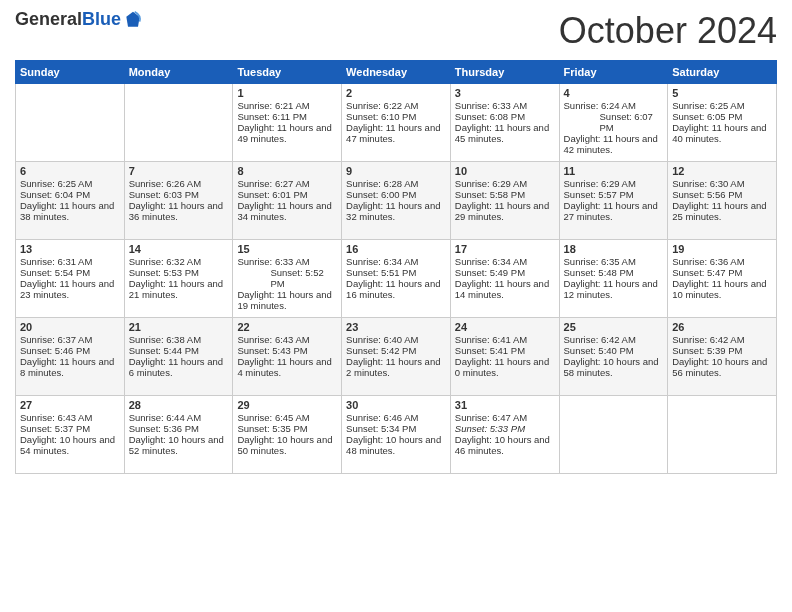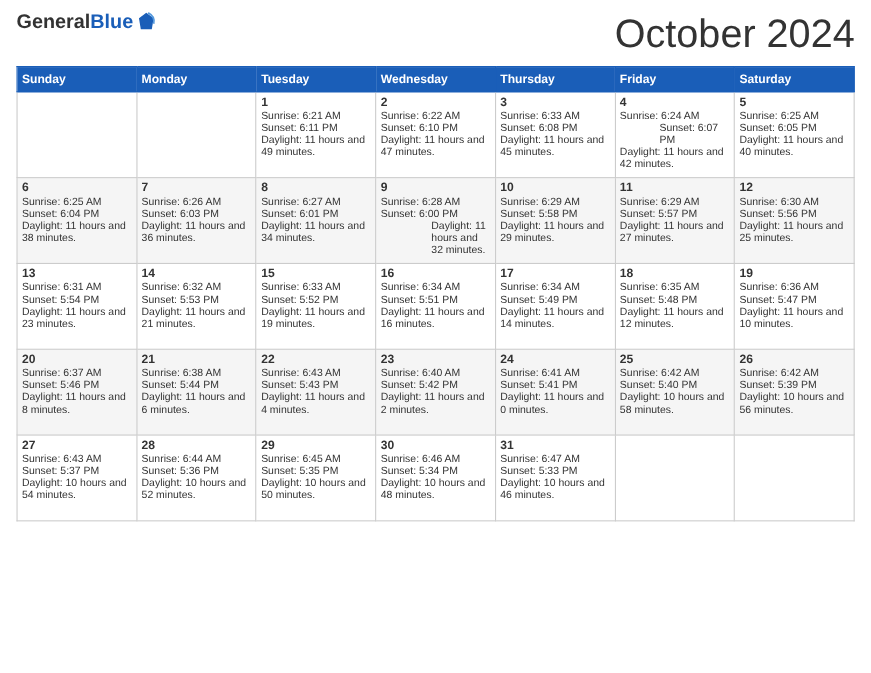--- a/index.html
+++ b/index.html
@@ -173,21 +173,21 @@
           <td>
             <span class="day-number">8</span>
             <span style="display: block;">Sunrise: 6:27 AM</span>
             <span style="display: block;">Sunset: 6:01 PM</span>
             <span style="display: block;">Daylight: 11 hours and 34 minutes.</span>
           </td>
           <td>
             <span class="day-number">9</span>
             <span style="display: block;">Sunrise: 6:28 AM</span>
             <span style="display: block;">Sunset: 6:00 PM</span>
-            <span style="display: block; margin-left: 46px;">Daylight: 11 hours and 32 minutes.</span>
+            <span style="display: block;">Daylight: 11 hours and 32 minutes.</span>
           </td>
           <td>
             <span class="day-number">10</span>
             <span style="display: block;">Sunrise: 6:29 AM</span>
             <span style="display: block;">Sunset: 5:58 PM</span>
             <span style="display: block;">Daylight: 11 hours and 29 minutes.</span>
           </td>
           <td>
             <span class="day-number">11</span>
             <span style="display: block;">Sunrise: 6:29 AM</span>
@@ -210,21 +210,21 @@
           </td>
           <td>
             <span class="day-number">14</span>
             <span style="display: block;">Sunrise: 6:32 AM</span>
             <span style="display: block;">Sunset: 5:53 PM</span>
             <span style="display: block;">Daylight: 11 hours and 21 minutes.</span>
           </td>
           <td>
             <span class="day-number">15</span>
             <span style="display: block;">Sunrise: 6:33 AM</span>
-            <span style="display: block;">Sunset: 5:52 PM</span>
+            <span style="display: block; margin-left: 33px;">Sunset: 5:52 PM</span>
             <span style="display: block;">Daylight: 11 hours and 19 minutes.</span>
           </td>
           <td>
             <span class="day-number">16</span>
             <span style="display: block;">Sunrise: 6:34 AM</span>
             <span style="display: block;">Sunset: 5:51 PM</span>
             <span style="display: block;">Daylight: 11 hours and 16 minutes.</span>
           </td>
           <td>
             <span class="day-number">17</span>
@@ -310,21 +310,21 @@
           </td>
           <td>
             <span class="day-number">30</span>
             <span style="display: block;">Sunrise: 6:46 AM</span>
             <span style="display: block;">Sunset: 5:34 PM</span>
             <span style="display: block;">Daylight: 10 hours and 48 minutes.</span>
           </td>
           <td>
             <span class="day-number">31</span>
             <span style="display: block;">Sunrise: 6:47 AM</span>
-            <span style="display: block;">Sunset: 5:33 PM</span>
+            <span style="display: block; font-style: italic;">Sunset: 5:33 PM</span>
             <span style="display: block;">Daylight: 10 hours and 46 minutes.</span>
           </td>
           <td class="empty-cell"></td>
           <td class="empty-cell"></td>
         </tr>
       </tbody>
   </table>
 </div>
 
 </body></html>

